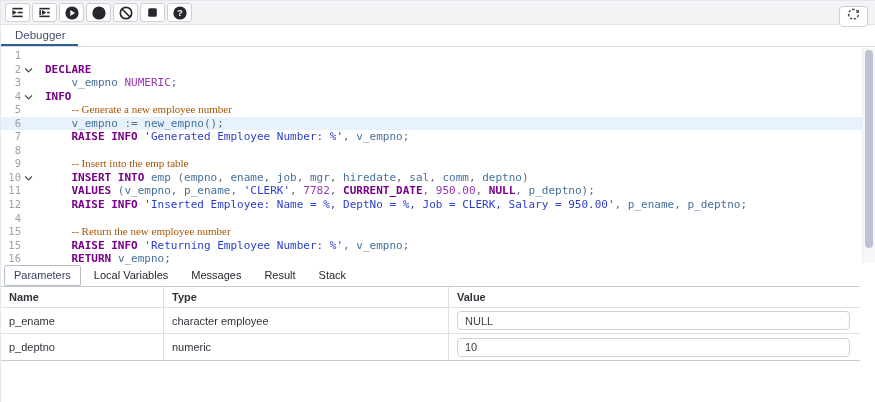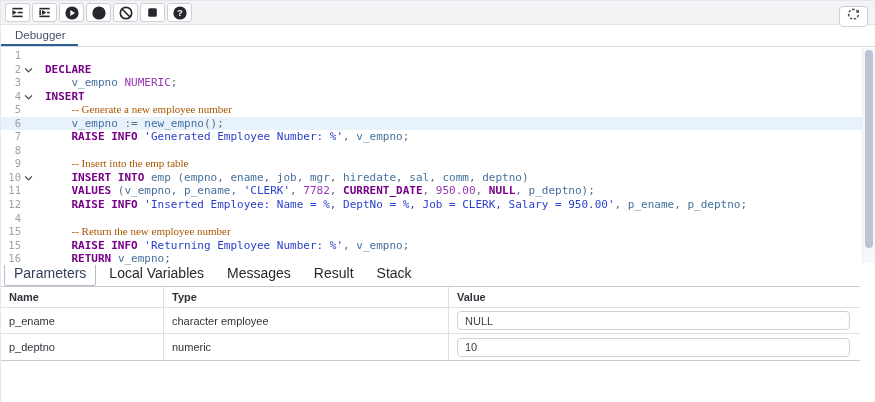--- a/index.html
+++ b/index.html
@@ -62,21 +62,21 @@
     background:#f7f8f9; border-left:1px solid #ececec;
   }
   .scroll-thumb {
     position:absolute; left:2px; top:2px; width:8px; height:198px;
     background:#bdc4d1; border-radius:4px; cursor:pointer;
   }
 
   
   .panel-tabs { display:flex; align-items:flex-end; height:21px; padding-left:3px; background:#fff; }
   .panel-tab {
-    font-size:14px; color:#24292e; padding:3px 9px 4px 9px; margin-right:3px;
+    font-size:11px; color:#24292e; padding:3px 9px 4px 9px; margin-right:3px;
     border:1px solid transparent; cursor:pointer; white-space:nowrap;
   }
   .panel-tab.active { border:1px solid #b6bcc5; border-radius:2px; color:#33415e; background:#fff; }
 
   .param-table { width:859px; border-top:1px solid #c6cad1; border-bottom:1px solid #c6cad1; }
   .pt-row { display:grid; grid-template-columns:163px 285px 1fr; border-bottom:1px solid #dde0e4; }
   .pt-row:last-child { border-bottom:none; }
   .pt-head { height:21px; font-weight:bold; font-size:11.5px; color:#1f2328; }
   .pt-cell {
     padding:0 8px; display:flex; align-items:center; font-size:11px; color:#30343a;
@@ -174,21 +174,21 @@
 
   <div class="editor">
     <div class="code-area">
         <div class="code-line"><span class="ln-num">1</span><span class="ln-fold"></span><span class="ln-code"></span></div>
         <div class="code-line"><span class="ln-num">2</span><span class="ln-fold"><svg width="9" height="7" viewBox="0 0 10 8">
               <path d="M1.5 2 L5 5.5 L8.5 2" fill="none" stroke="#4a4f57" stroke-width="1.4" stroke-linecap="round"></path>
             </svg></span><span class="ln-code"><span class="tok-kw">DECLARE</span></span></div>
         <div class="code-line"><span class="ln-num">3</span><span class="ln-fold"></span><span class="ln-code"><span class="tok-pl">    </span><span class="tok-id">v_empno</span><span class="tok-pl"> </span><span class="tok-typ">NUMERIC</span><span class="tok-pl">;</span></span></div>
         <div class="code-line"><span class="ln-num">4</span><span class="ln-fold"><svg width="9" height="7" viewBox="0 0 10 8">
               <path d="M1.5 2 L5 5.5 L8.5 2" fill="none" stroke="#4a4f57" stroke-width="1.4" stroke-linecap="round"></path>
-            </svg></span><span class="ln-code"><span class="tok-kw">INSERT</span></span></div>
+            </svg></span><span class="ln-code"><span class="tok-kw">INFO</span></span></div>
         <div class="code-line"><span class="ln-num">5</span><span class="ln-fold"></span><span class="ln-code"><span class="tok-pl">    </span><span class="tok-com">-- Generate a new employee number</span></span></div>
         <div class="code-line active"><span class="ln-num">6</span><span class="ln-fold"></span><span class="ln-code"><span class="tok-pl">    </span><span class="tok-id">v_empno</span><span class="tok-pl"> </span><span class="tok-op">:=</span><span class="tok-pl"> </span><span class="tok-id">new_empno</span><span class="tok-pl">();</span></span></div>
         <div class="code-line"><span class="ln-num">7</span><span class="ln-fold"></span><span class="ln-code"><span class="tok-pl">    </span><span class="tok-kw">RAISE INFO</span><span class="tok-pl"> </span><span class="tok-str">'Generated Employee Number: %'</span><span class="tok-pl">, </span><span class="tok-id">v_empno</span><span class="tok-pl">;</span></span></div>
         <div class="code-line"><span class="ln-num">8</span><span class="ln-fold"></span><span class="ln-code"></span></div>
         <div class="code-line"><span class="ln-num">9</span><span class="ln-fold"></span><span class="ln-code"><span class="tok-pl">    </span><span class="tok-com">-- Insert into the emp table</span></span></div>
         <div class="code-line"><span class="ln-num">10</span><span class="ln-fold"><svg width="9" height="7" viewBox="0 0 10 8">
               <path d="M1.5 2 L5 5.5 L8.5 2" fill="none" stroke="#4a4f57" stroke-width="1.4" stroke-linecap="round"></path>
             </svg></span><span class="ln-code"><span class="tok-pl">    </span><span class="tok-kw">INSERT INTO</span><span class="tok-pl"> </span><span class="tok-id">emp</span><span class="tok-pl"> (</span><span class="tok-id">empno</span><span class="tok-pl">, </span><span class="tok-id">ename</span><span class="tok-pl">, </span><span class="tok-id">job</span><span class="tok-pl">, </span><span class="tok-id">mgr</span><span class="tok-pl">, </span><span class="tok-id">hiredate</span><span class="tok-pl">, </span><span class="tok-id">sal</span><span class="tok-pl">, </span><span class="tok-id">comm</span><span class="tok-pl">, </span><span class="tok-id">deptno</span><span class="tok-pl">)</span></span></div>
         <div class="code-line"><span class="ln-num">11</span><span class="ln-fold"></span><span class="ln-code"><span class="tok-pl">    </span><span class="tok-kw">VALUES</span><span class="tok-pl"> (</span><span class="tok-id">v_empno</span><span class="tok-pl">, </span><span class="tok-id">p_ename</span><span class="tok-pl">, </span><span class="tok-str">'CLERK'</span><span class="tok-pl">, </span><span class="tok-num">7782</span><span class="tok-pl">, </span><span class="tok-kw">CURRENT_DATE</span><span class="tok-pl">, </span><span class="tok-num">950.00</span><span class="tok-pl">, </span><span class="tok-kw">NULL</span><span class="tok-pl">, </span><span class="tok-id">p_deptno</span><span class="tok-pl">);</span></span></div>
         <div class="code-line"><span class="ln-num">12</span><span class="ln-fold"></span><span class="ln-code"><span class="tok-pl">    </span><span class="tok-kw">RAISE INFO</span><span class="tok-pl"> </span><span class="tok-str">'Inserted Employee: Name = %, DeptNo = %, Job = CLERK, Salary = 950.00'</span><span class="tok-pl">, </span><span class="tok-id">p_ename</span><span class="tok-pl">, </span><span class="tok-id">p_deptno</span><span class="tok-pl">;</span></span></div>

